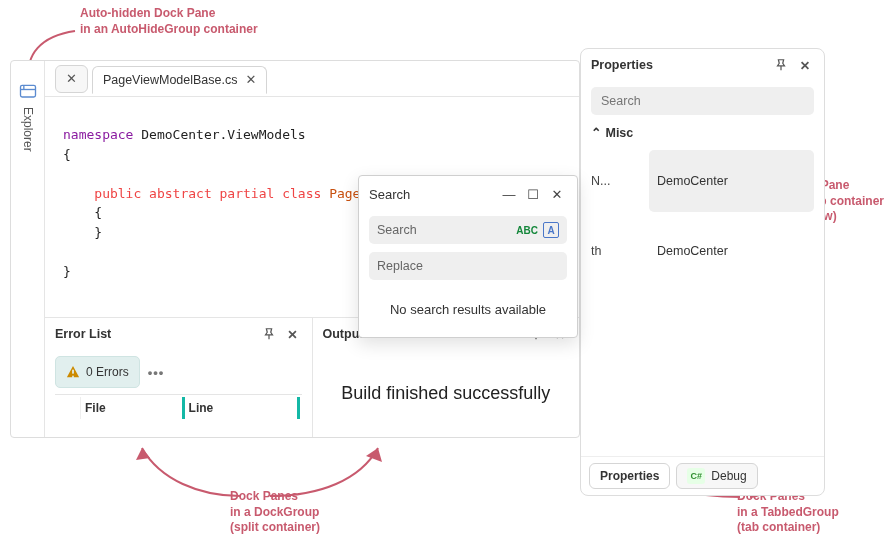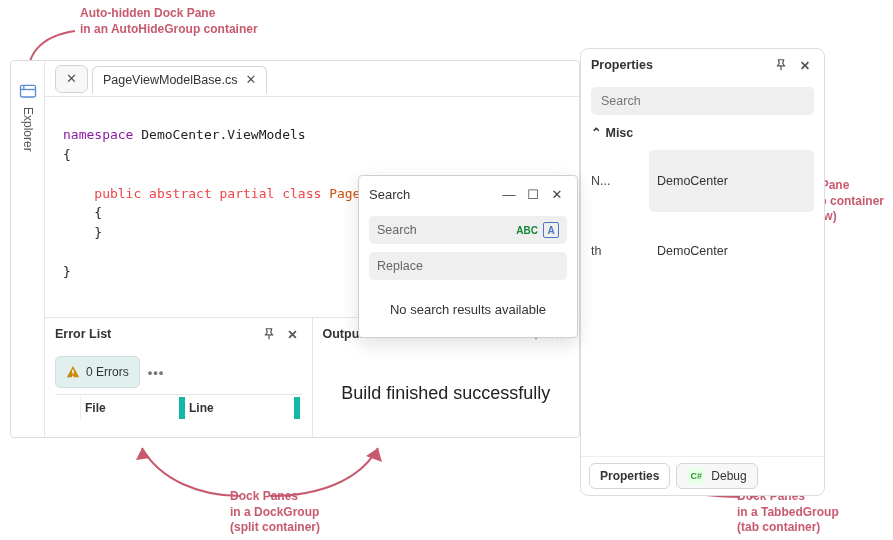--- a/index.html
+++ b/index.html
@@ -143,21 +143,21 @@
   .dots { margin-left: 8px; color: #777; font-weight: bold; letter-spacing: 1px; }
   .err-table {
     margin: 0 10px;
     border-top: 1px solid #e5e5e5;
     font-size: 12px;
   }
   .err-table th {
     text-align: left;
     font-weight: 600;
     padding: 4px 10px 4px 2px;
-    border-right: 6px solid #14b8a6;
+    border-right: 3px solid #14b8a6;
   }
   .err-table th:first-child { width: 24px; border-right: 1px solid #eee; }
   .output-body {
     flex: 1;
     display: flex; align-items: center; justify-content: center;
     font-size: 18px; color: #222;
   }
 
   
   .props-panel {

